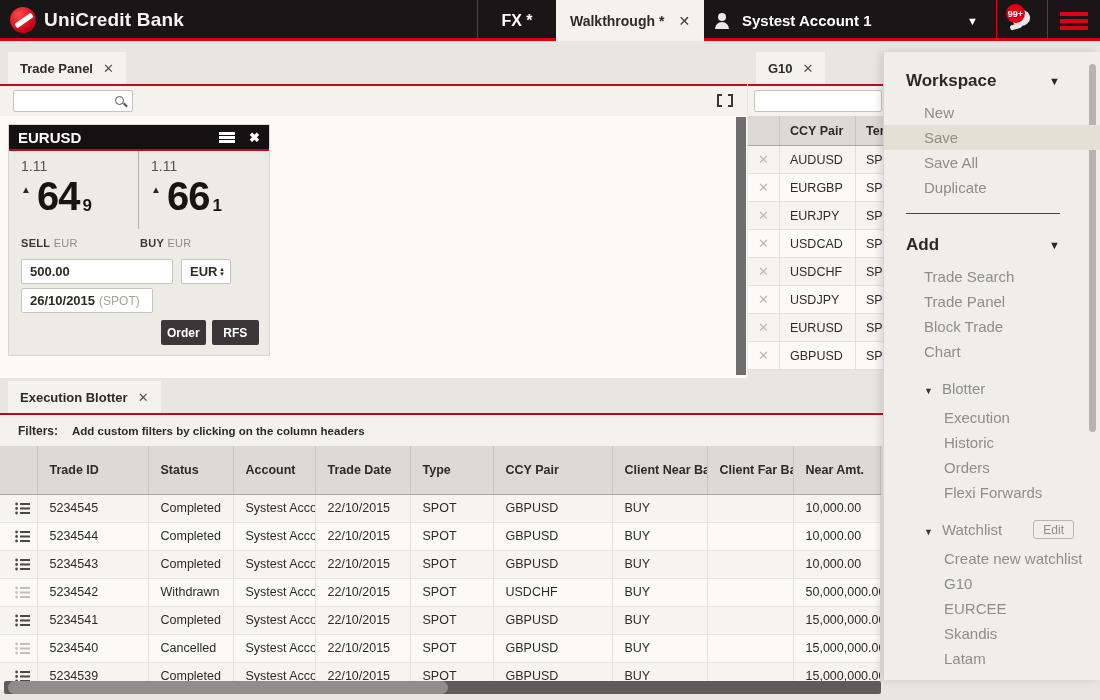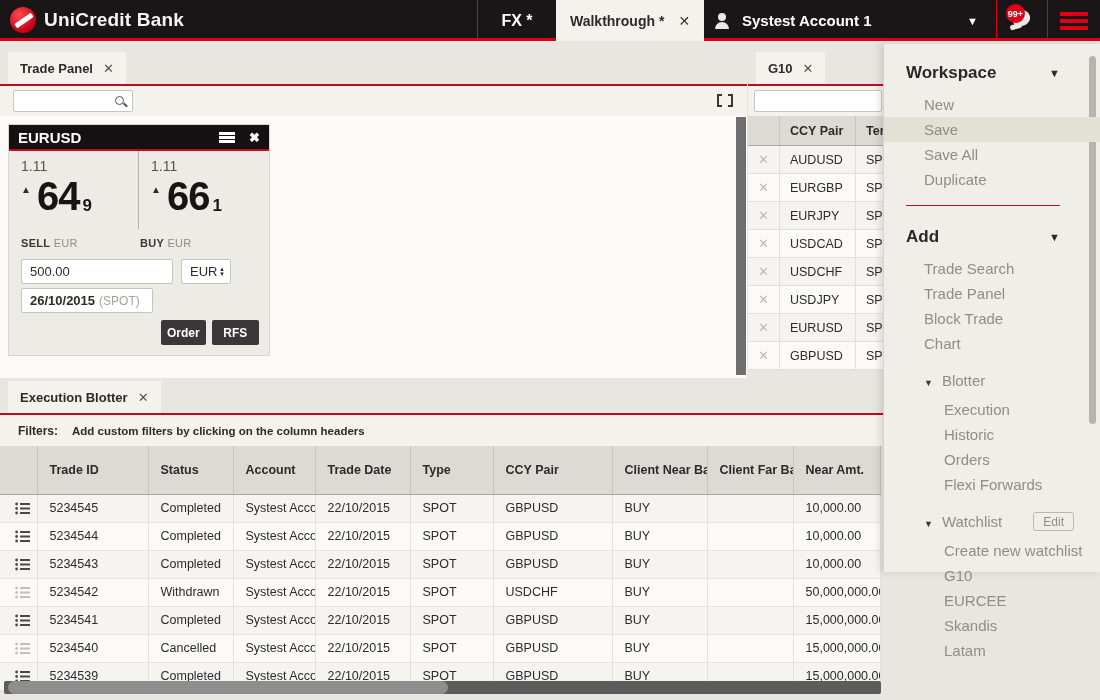--- a/index.html
+++ b/index.html
@@ -89,21 +89,21 @@
   .tick-caret { font-size:10px; color:#2d2b28; margin:8px 6px 0 0; }
   .pips { font-size:40px; font-weight:bold; color:#171512; line-height:40px; letter-spacing:-1px; }
   .pip-frac { font-size:17px; font-weight:bold; color:#171512; margin:20px 0 0 3px; }
   .order-form { padding:8px 10px 10px 12px; }
   .side-labels { display:flex; height:18px; font-size:11px; letter-spacing:.3px; }
   .side-labels > div { width:50%; }
   .side-strong { font-weight:bold; color:#3a3835; }
   .side-ccy { color:#8f8d86; }
   .form-row { display:flex; margin-top:4px; }
   .text-input { background:#fff; border:1px solid #c6c4bf; border-radius:2px; height:25px;
-    font-size:13px; font-weight:normal; color:#2d2b28; display:flex; align-items:center; padding:0 8px; }
+    font-size:13px; font-weight:bold; color:#2d2b28; display:flex; align-items:center; padding:0 8px; }
   input.text-input { font-family:"Liberation Sans",sans-serif; width:152px; outline:none; }
   .ccy-select { width:50px; margin-left:8px; justify-content:space-between; padding:0 5px 0 8px; cursor:pointer; }
   .updown { display:flex; flex-direction:column; font-size:6px; color:#2d2b28; line-height:5px; }
   .date-input { width:138px; font-weight:bold; }
   .date-spot { color:#a5a39d; font-weight:normal; margin-left:4px; font-size:12px; }
   .btn-dark { height:25px; background:#3b3637; color:#fff; font-size:12px; font-weight:bold;
     border:none; border-radius:2px; display:flex; align-items:center; justify-content:center; cursor:pointer;margin-top:32px; }
   #order-btn { width:47px; margin-left:8px; }
   #rfs-btn { width:50px; margin-left:6px; }
 
@@ -142,21 +142,21 @@
   #blot-table tr:nth-child(even) td { background:#fbfaf8; }
   td.row-icon-cell, th.row-icon-cell { padding:0; text-align:center; }
   .list-icon { display:inline-block; vertical-align:middle; }
   .list-icon.dim { opacity:.32; }
   .hscroll-track { position:absolute; left:4px; top:303px; width:877px; height:13px;
     background:#5c5c5c; border-radius:2px; }
   .hscroll-thumb { position:absolute; left:4px; top:0; width:440px; height:13px;
     background:#8e8e8e; border-radius:7px; }
 
   
-  #menu { position:absolute; left:883px; top:44px; width:217px; height:528px; background:#f0eee9;
+  #menu { position:absolute; left:883px; top:52px; width:217px; height:628px; background:#f0eee9;
     border-left:1px solid #d5d3ce; box-shadow:-3px 0 8px rgba(0,0,0,.12); z-index:10; padding-top:14px; }
   .menu-scroll { position:absolute; right:4px; top:12px; width:7px; height:368px;
     background:#b6b4af; border-radius:4px; }
   .menu-title { position:relative; height:30px; line-height:30px; font-size:17px; font-weight:bold;
     color:#2b2926; padding-left:22px; cursor:pointer; }
   .menu-title .caret { position:absolute; right:40px; top:0; font-size:11px; color:#2b2926; }
   .menu-item { height:25px; line-height:25px; font-size:15px; color:#8f8d86; padding-left:40px;
     cursor:pointer; white-space:nowrap; position:relative; }
   .menu-item.hl { background:#e2e1d5; }
   .menu-item.child { padding-left:60px; }

